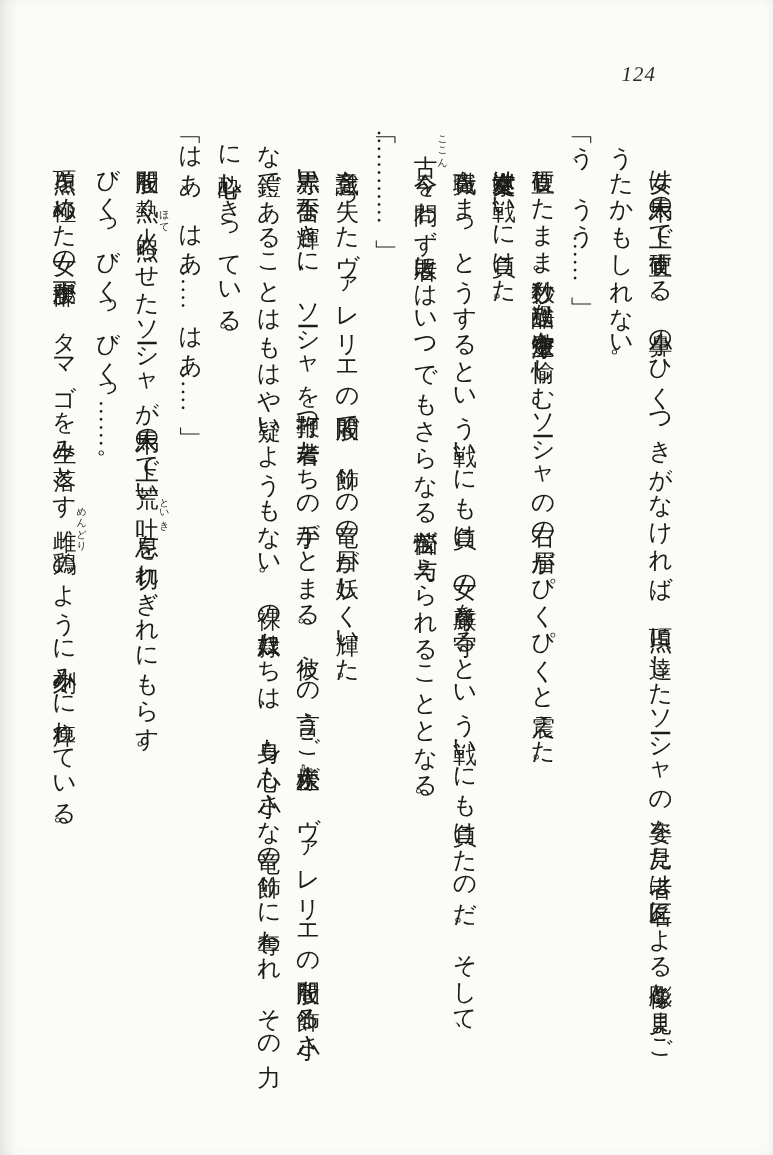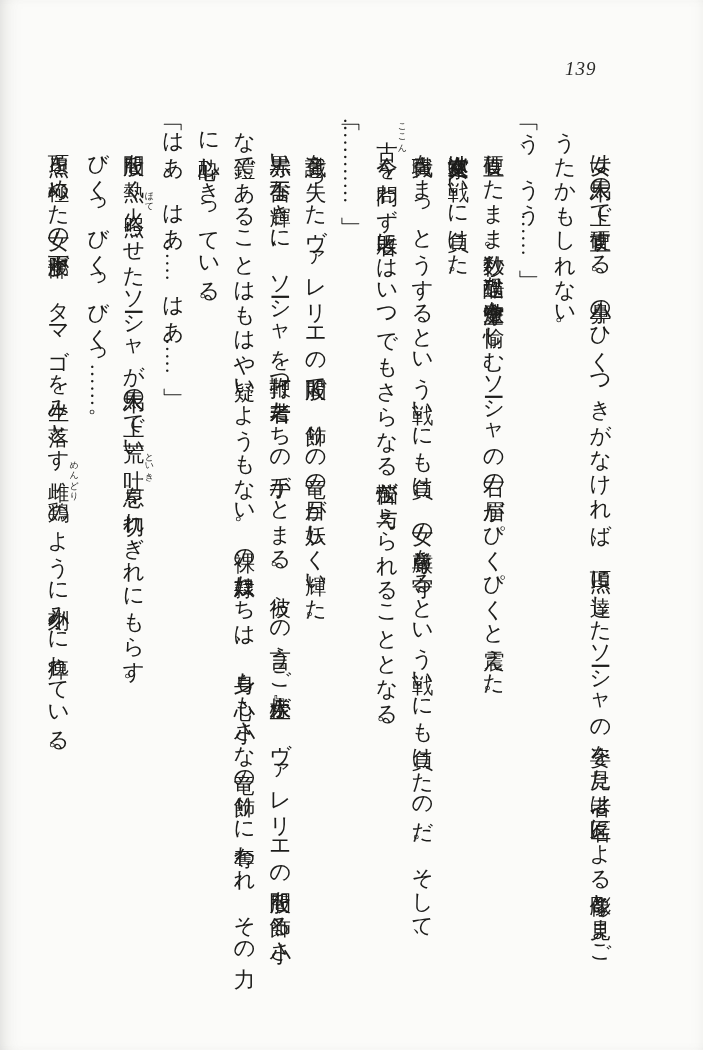--- a/index.html
+++ b/index.html
@@ -55,21 +55,21 @@
   ruby rt {
     font-size: 0.42em;
     letter-spacing: 0;
     color: #2a2a28;
   }
 </style>
 </head>
 <body>
 
 <div class="page">
-  <div class="page-number">139</div>
+  <div class="page-number">124</div>
   <div class="text-block">
       <p class="indent">女は木馬の上で硬直する。小鼻のひくつきがなければ、頂点に達したソーシャの姿を見た者は名匠による彫像と見まごうたかもしれない。</p>
       <p>「う、うう……」</p>
       <p class="indent">硬直したまま数秒。過酷な空中遊泳を愉しむソーシャの右の眉がぴくぴくと震えた。</p>
       <p class="indent">女巡察吏は戦いに負けた。</p>
       <p class="indent">職責をまっとうするという戦いにも負け、女の尊厳を守るという戦いにも負けたのだ。そして、<ruby>古今<rt>ここん</rt></ruby>を問わず敗者にはいつでもさらなる苦悩が与えられることとなる。</p>
       <p>「…………」</p>
       <p class="indent">意識を失ったヴァレリエの股間で、飾りの竜の目が妖しく輝いた。</p>
       <p class="indent">赤黒い不吉な輝きに、ソーシャを鞭打つ若者たちの手がとまる。彼らの言う『ご主人様』が、ヴァレリエの股間を飾る小さな鎧であることはもはや疑いようもない。裸の奴隷たちは、身も心も小さな竜の飾りに奪われ、その力に心酔しきっている。</p>
       <p>「はあ、はあ……はあ……」</p>

